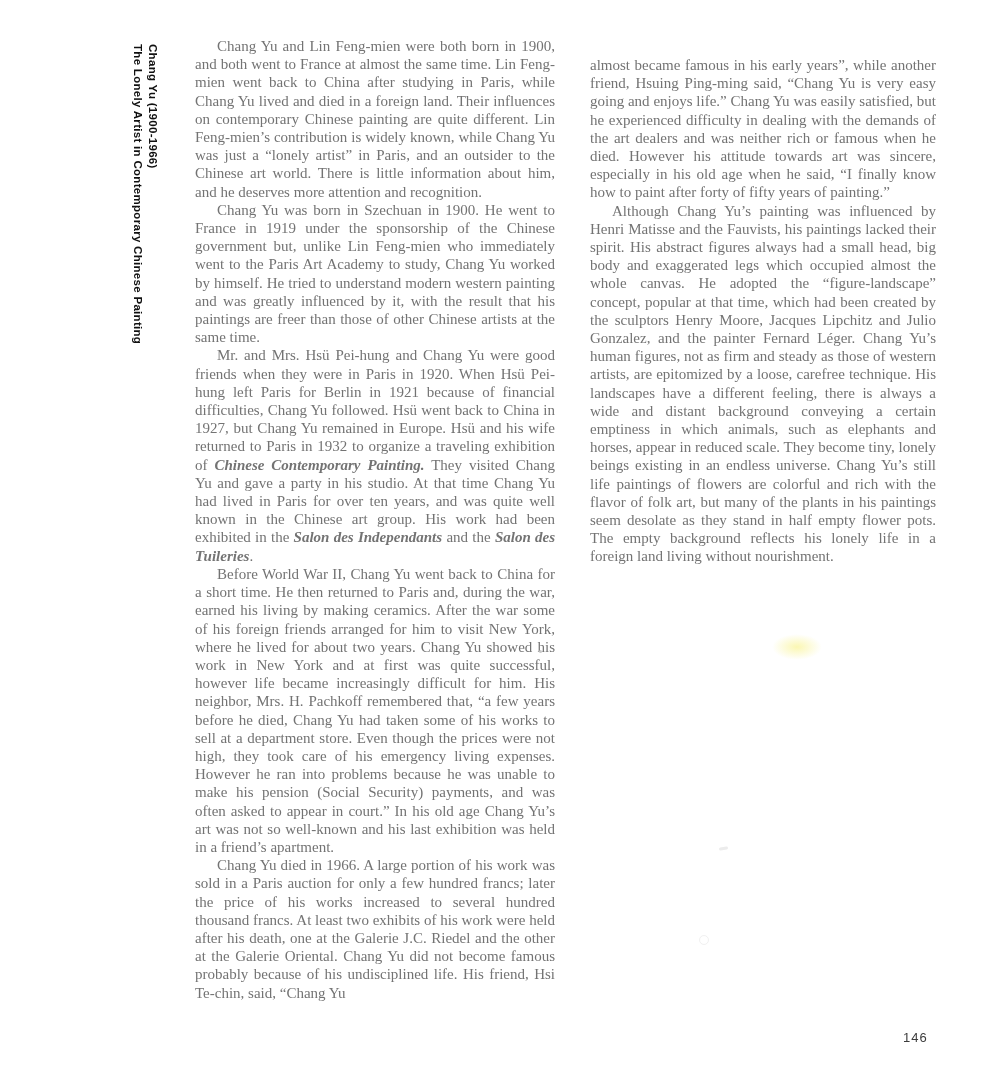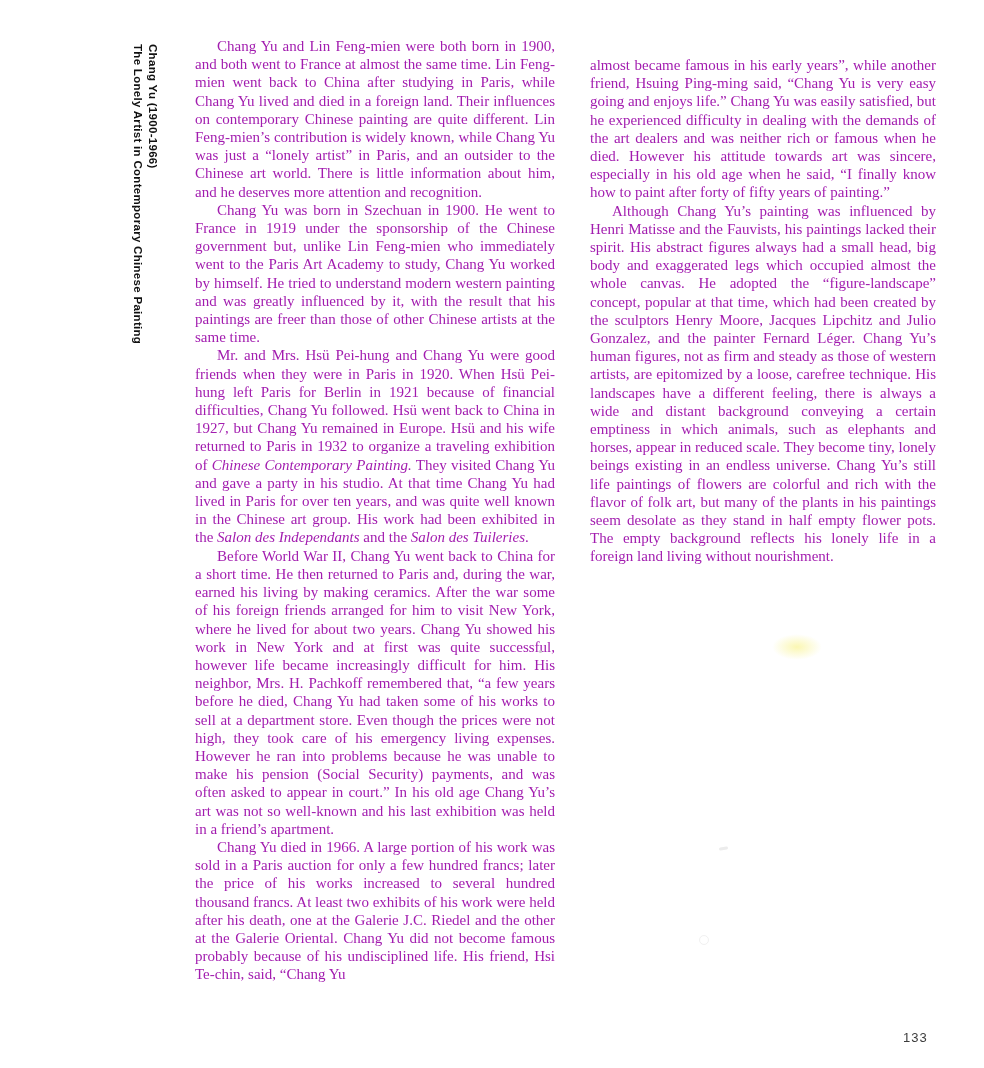--- a/index.html
+++ b/index.html
@@ -25,25 +25,25 @@
     line-height: 15.5px;
     letter-spacing: 0.3px;
     color: #101010;
     white-space: nowrap;
   }
   .col {
     position: absolute;
     font-size: 15px;
     line-height: 18.2px;
     text-align: justify;
-    color: #a21caf;
+    color: #737373;
   }
   .col p { margin: 0; padding: 0; }
   .col p.indent { text-indent: 22px; }
-  .col em { font-style: italic; }
+  .col em { font-style: italic; font-weight: bold; }
   .col-left  { left: 195px; top: 37px; width: 360px; }
   .col-right { left: 590px; top: 56px; width: 346px; }
   .page-number {
     position: absolute;
     left: 903px; top: 1030px;
     font-family: "Liberation Sans", sans-serif;
     font-size: 13px;
     letter-spacing: 1px;
     color: #3c3c3c;
   }
@@ -86,15 +86,15 @@
   <div class="col col-right">
       <p><span>almost became famous in his early years”, while another friend, Hsuing Ping-ming said, “Chang Yu is very easy going and enjoys life.”  Chang Yu was  easily satisfied, but he experienced difficulty in dealing with the demands of the art dealers and was neither rich or famous when he died.  However his attitude towards art was sincere, especially in his old age when he said, “I finally know how to paint after forty of fifty years of painting.”</span></p>
       <p class="indent"><span>Although Chang Yu’s painting was influenced by Henri Matisse and the Fauvists, his paintings lacked their spirit.  His abstract figures always had a small head, big body and exaggerated legs which occupied almost the whole canvas.  He adopted the “figure-landscape” concept, popular at that time, which had been created by the sculptors Henry Moore, Jacques Lipchitz and Julio Gonzalez, and the painter Fernard Léger.  Chang Yu’s human figures, not as firm and steady as those of western artists, are epitomized by a loose, carefree technique. His landscapes have a different feeling, there is always a wide and distant background conveying a certain emptiness in which animals, such as elephants and horses, appear in reduced scale.  They become tiny, lonely beings existing in an endless universe.  Chang Yu’s still life paintings of flowers are colorful and rich with the flavor of folk art, but many of the plants in his paintings seem desolate as they stand in half empty flower pots. The empty background reflects his lonely life in a foreign land living without nourishment.</span></p>
     </div>
 
   <div class="artifact artifact-yellow"></div>
   <div class="artifact artifact-dash"></div>
   <div class="artifact artifact-ring"></div>
   <div class="artifact artifact-dot"></div>
 
-  <div class="page-number">133</div>
+  <div class="page-number">146</div>
 
 </div>
 
 </body></html>

